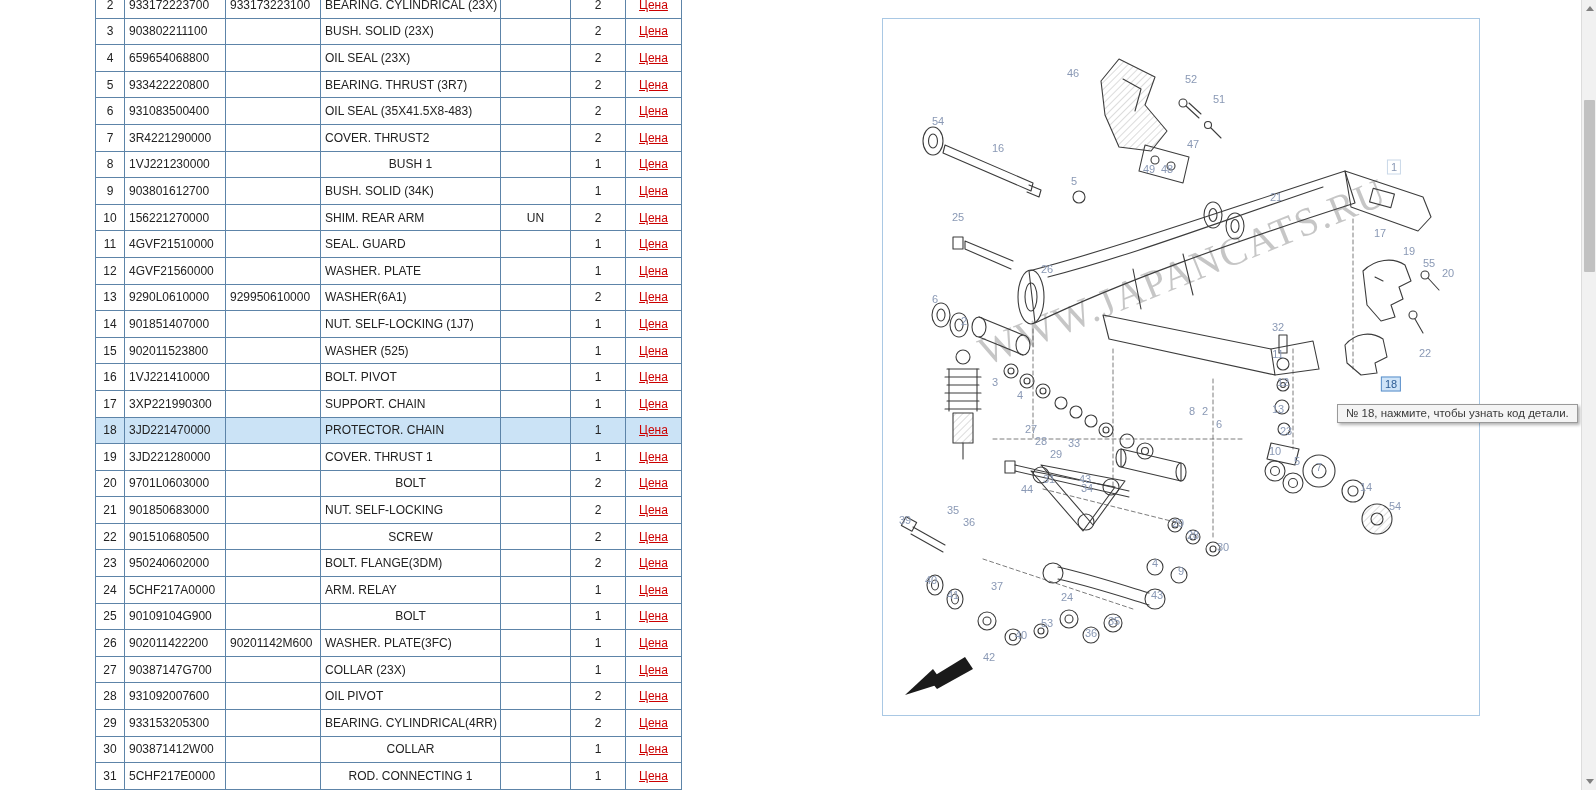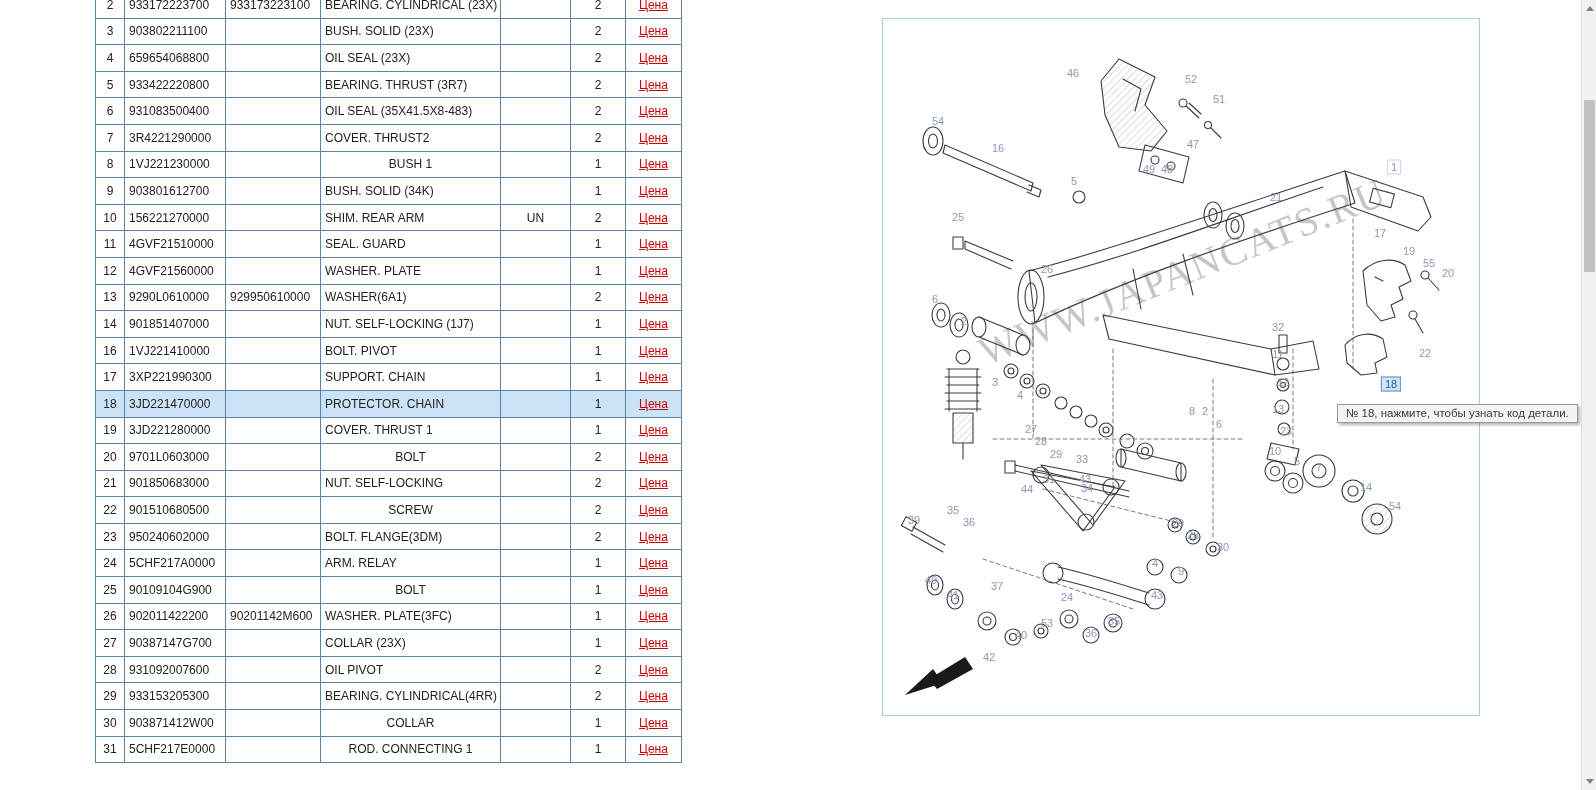--- a/index.html
+++ b/index.html
@@ -227,20 +227,31 @@
     <td class="c-qty">2</td>
     <td class="c-price">
       <a href="#">Цена</a>
     </td>
   </tr>
           <tr>
     <td class="c-num">14</td>
     <td class="c-part1">901851407000</td>
     <td class="c-part2"></td>
     <td class="c-desc">NUT. SELF-LOCKING (1J7)</td>
+    <td class="c-note"></td>
+    <td class="c-qty">1</td>
+    <td class="c-price">
+      <a href="#">Цена</a>
+    </td>
+  </tr>
+          <tr>
+    <td class="c-num">15</td>
+    <td class="c-part1">902011523800</td>
+    <td class="c-part2"></td>
+    <td class="c-desc">WASHER (525)</td>
     <td class="c-note"></td>
     <td class="c-qty">1</td>
     <td class="c-price">
       <a href="#">Цена</a>
     </td>
   </tr>
           <tr>
     <td class="c-num">16</td>
     <td class="c-part1">1VJ221410000</td>
     <td class="c-part2"></td>
@@ -617,29 +628,29 @@
         <span class="callout" style="left: 309px; top: 392px;">8</span>
         <span class="callout" style="left: 322px; top: 392px;">2</span>
         <span class="callout" style="left: 336px; top: 405px;">6</span>
         <span class="callout" style="left: 148px; top: 410px;">27</span>
         <span class="callout" style="left: 403px; top: 412px;">23</span>
         <span class="callout" style="left: 158px; top: 422px;">28</span>
         <span class="callout" style="left: 392px; top: 432px;">10</span>
         <span class="callout" style="left: 173px; top: 435px;">29</span>
         <span class="callout" style="left: 414px; top: 442px;">5</span>
         <span class="callout" style="left: 144px; top: 470px;">44</span>
-        <span class="callout" style="left: 191px; top: 440px; margin-left: 8px;">33</span>
+        <span class="callout" style="left: 191px; top: 424px;">33</span>
         <span class="callout" style="left: 436px; top: 448px;">7</span>
         <span class="callout" style="left: 166px; top: 460px;">31</span>
         <span class="callout" style="left: 202px; top: 460px;">43</span>
         <span class="callout" style="left: 204px; top: 469px;">34</span>
         <span class="callout" style="left: 483px; top: 468px;">14</span>
         <span class="callout" style="left: 512px; top: 487px;">54</span>
         <span class="callout" style="left: 70px; top: 491px;">35</span>
-        <span class="callout" style="left: 31px; top: 501px;">39</span>
+        <span class="callout" style="left: 22px; top: 501px;">39</span>
         <span class="callout" style="left: 86px; top: 503px;">36</span>
         <span class="callout" style="left: 295px; top: 504px;">29</span>
         <span class="callout" style="left: 310px; top: 516px;">28</span>
         <span class="callout" style="left: 340px; top: 528px;">30</span>
         <span class="callout" style="left: 114px; top: 529px; margin-top: 38px;">37</span>
         <span class="callout" style="left: 272px; top: 544px;">4</span>
         <span class="callout" style="left: 298px; top: 552px;">9</span>
         <span class="callout" style="left: 48px; top: 561px;">40</span>
         <span class="callout" style="left: 70px; top: 576px;">41</span>
         <span class="callout" style="left: 274px; top: 576px;">43</span>

